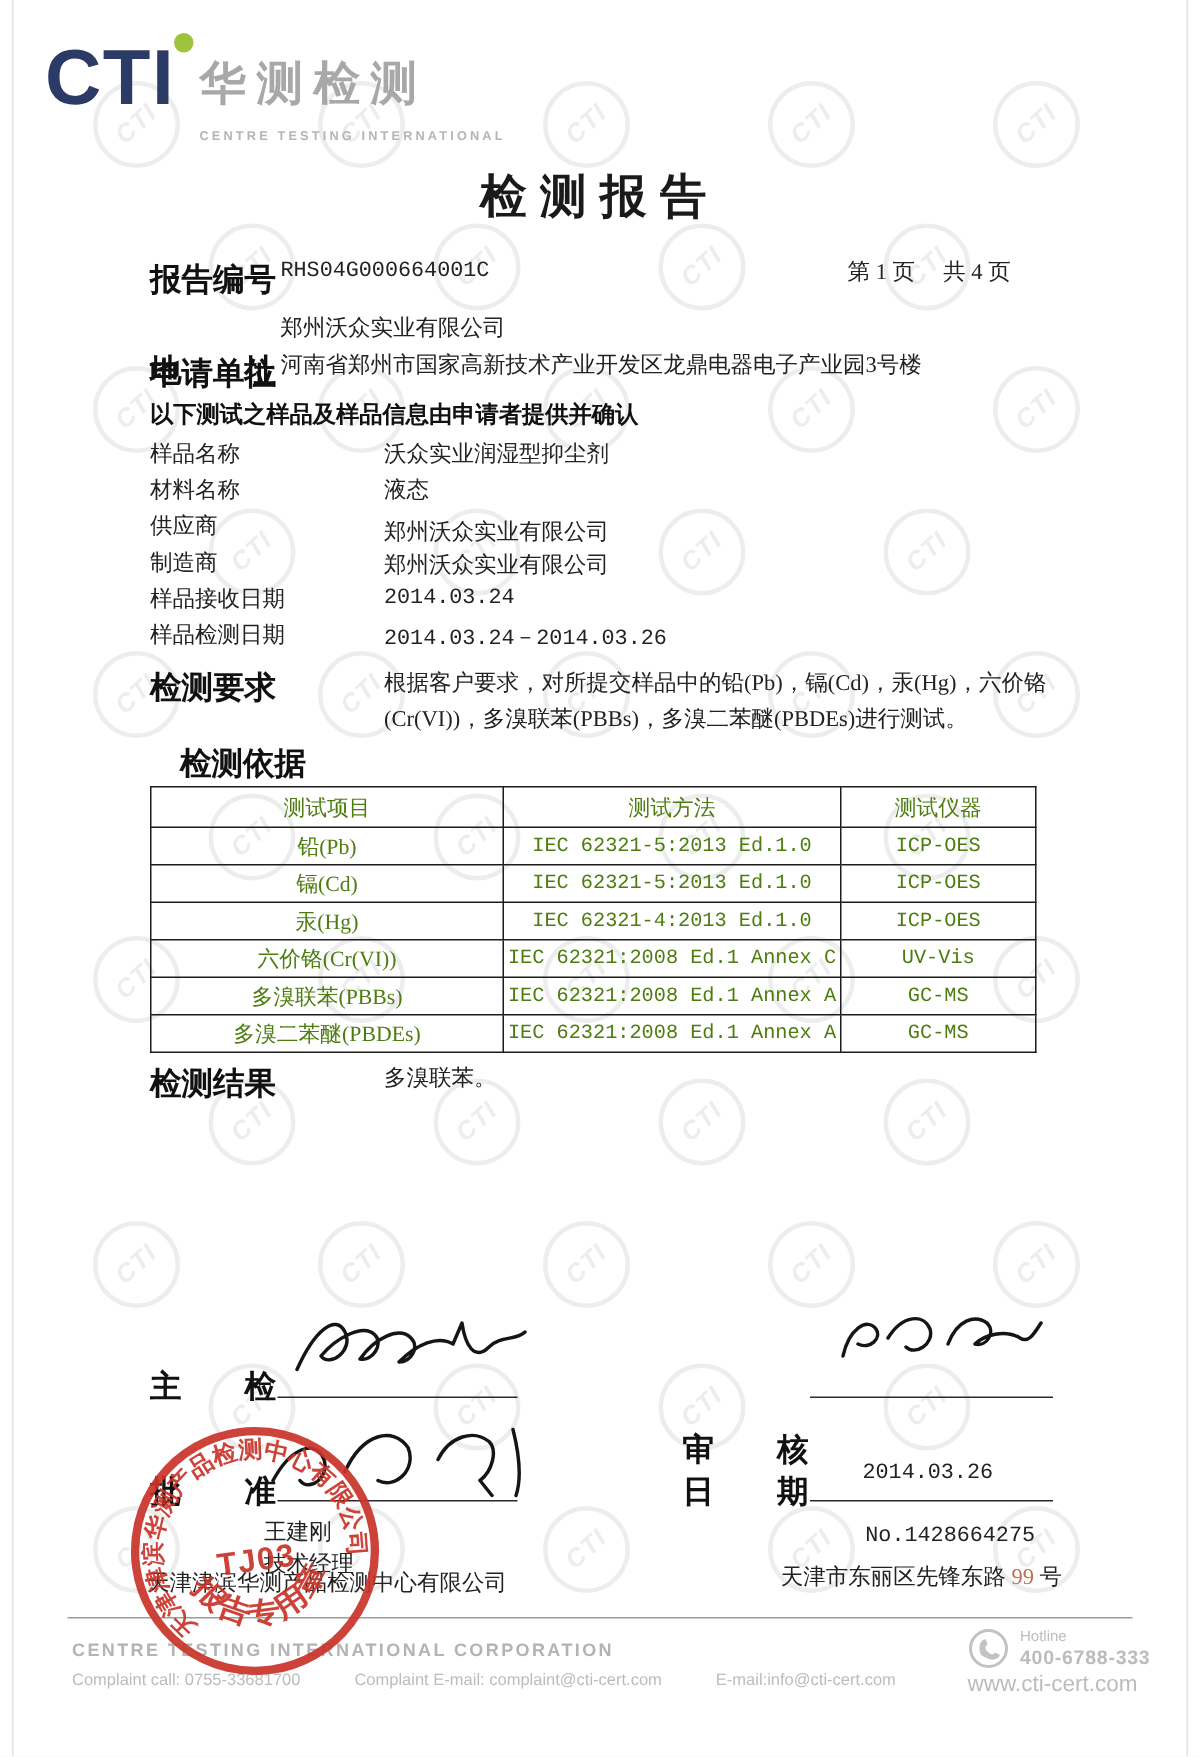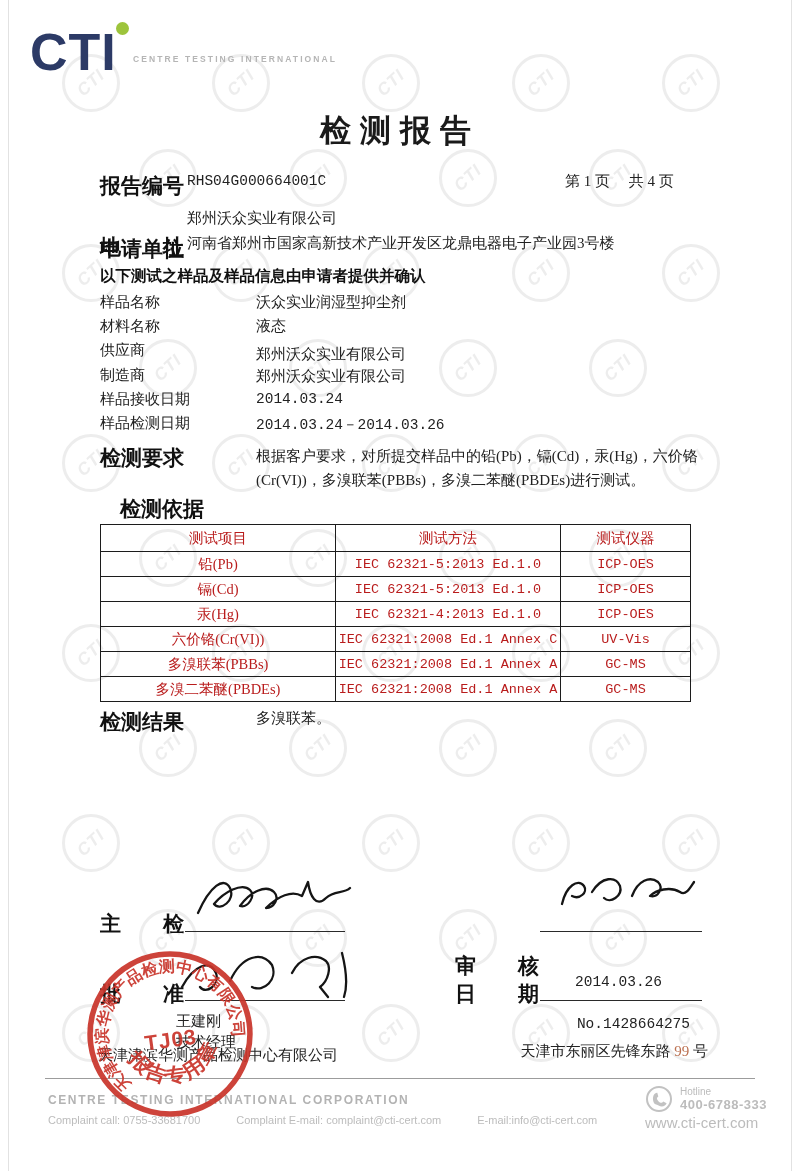--- a/index.html
+++ b/index.html
@@ -27,21 +27,21 @@
       letter-spacing:2.1px;font-weight:bold;}
   
   .doc-title{width:800px;text-align:center;font-size:31px;font-weight:bold;letter-spacing:9px;}
   
   .lbl{font-family:"Liberation Sans",sans-serif;font-weight:bold;font-size:21px;color:#111;}
   .val{font-size:15px;color:#222;}
   .mono{font-family:"Liberation Mono","DejaVu Sans Mono",monospace;font-size:14.5px;color:#222;}
   
   table.basis{border-collapse:collapse;width:590px;table-layout:fixed;}
   table.basis td,table.basis th{border:1.5px solid #1c1c1c;text-align:center;
-      font-weight:normal;padding:0;height:24px;font-size:14.5px;color:#b91c1c;}
+      font-weight:normal;padding:0;height:24px;font-size:14.5px;color:#4d7c0f;}
   table.basis th{height:26px;}
   table.basis .c-method,table.basis .c-instr{font-family:"Liberation Mono","DejaVu Sans Mono",monospace;font-size:13.5px;}
   
   .sig-line{position:absolute;border-bottom:1.6px solid #2a2a2a;}
   .sig-svg{position:absolute;}
   .sig-svg path{stroke:#151515;fill:none;stroke-width:2.3;stroke-linecap:round;stroke-linejoin:round;}
   
   #stamp{position:absolute;left:84px;top:948px;width:172px;height:172px;z-index:3;
       transform:rotate(-8deg);opacity:.92;}
   
@@ -212,20 +212,21 @@
       </div>
     </div>
 
   <div class="content">
 
     <div class="abs" style="left:30px;top:26px;">
       <span class="logo-cti">CTI</span>
       <span class="logo-dot" style="left:86px;top:-4px;"></span>
     </div>
     <div class="abs" style="left:133px;top:40px;">
+      <div class="logo-cn">华测检测</div>
       <div class="logo-sub" style="margin-top:14px;">CENTRE TESTING INTERNATIONAL</div>
     </div>
 
     <div class="abs doc-title" style="top:110px;">检测报告</div>
 
     <div class="abs lbl" style="left:100px;top:172px;">报告编号</div>
     <div class="abs mono" style="left:187px;top:173px;">RHS04G000664001C</div>
     <div class="abs val" style="left:565px;top:172px;">第 1 页　 共 4 页</div>
 
     <div class="abs lbl" style="left:100px;top:208px;margin-top:27px;">申请单位</div>

